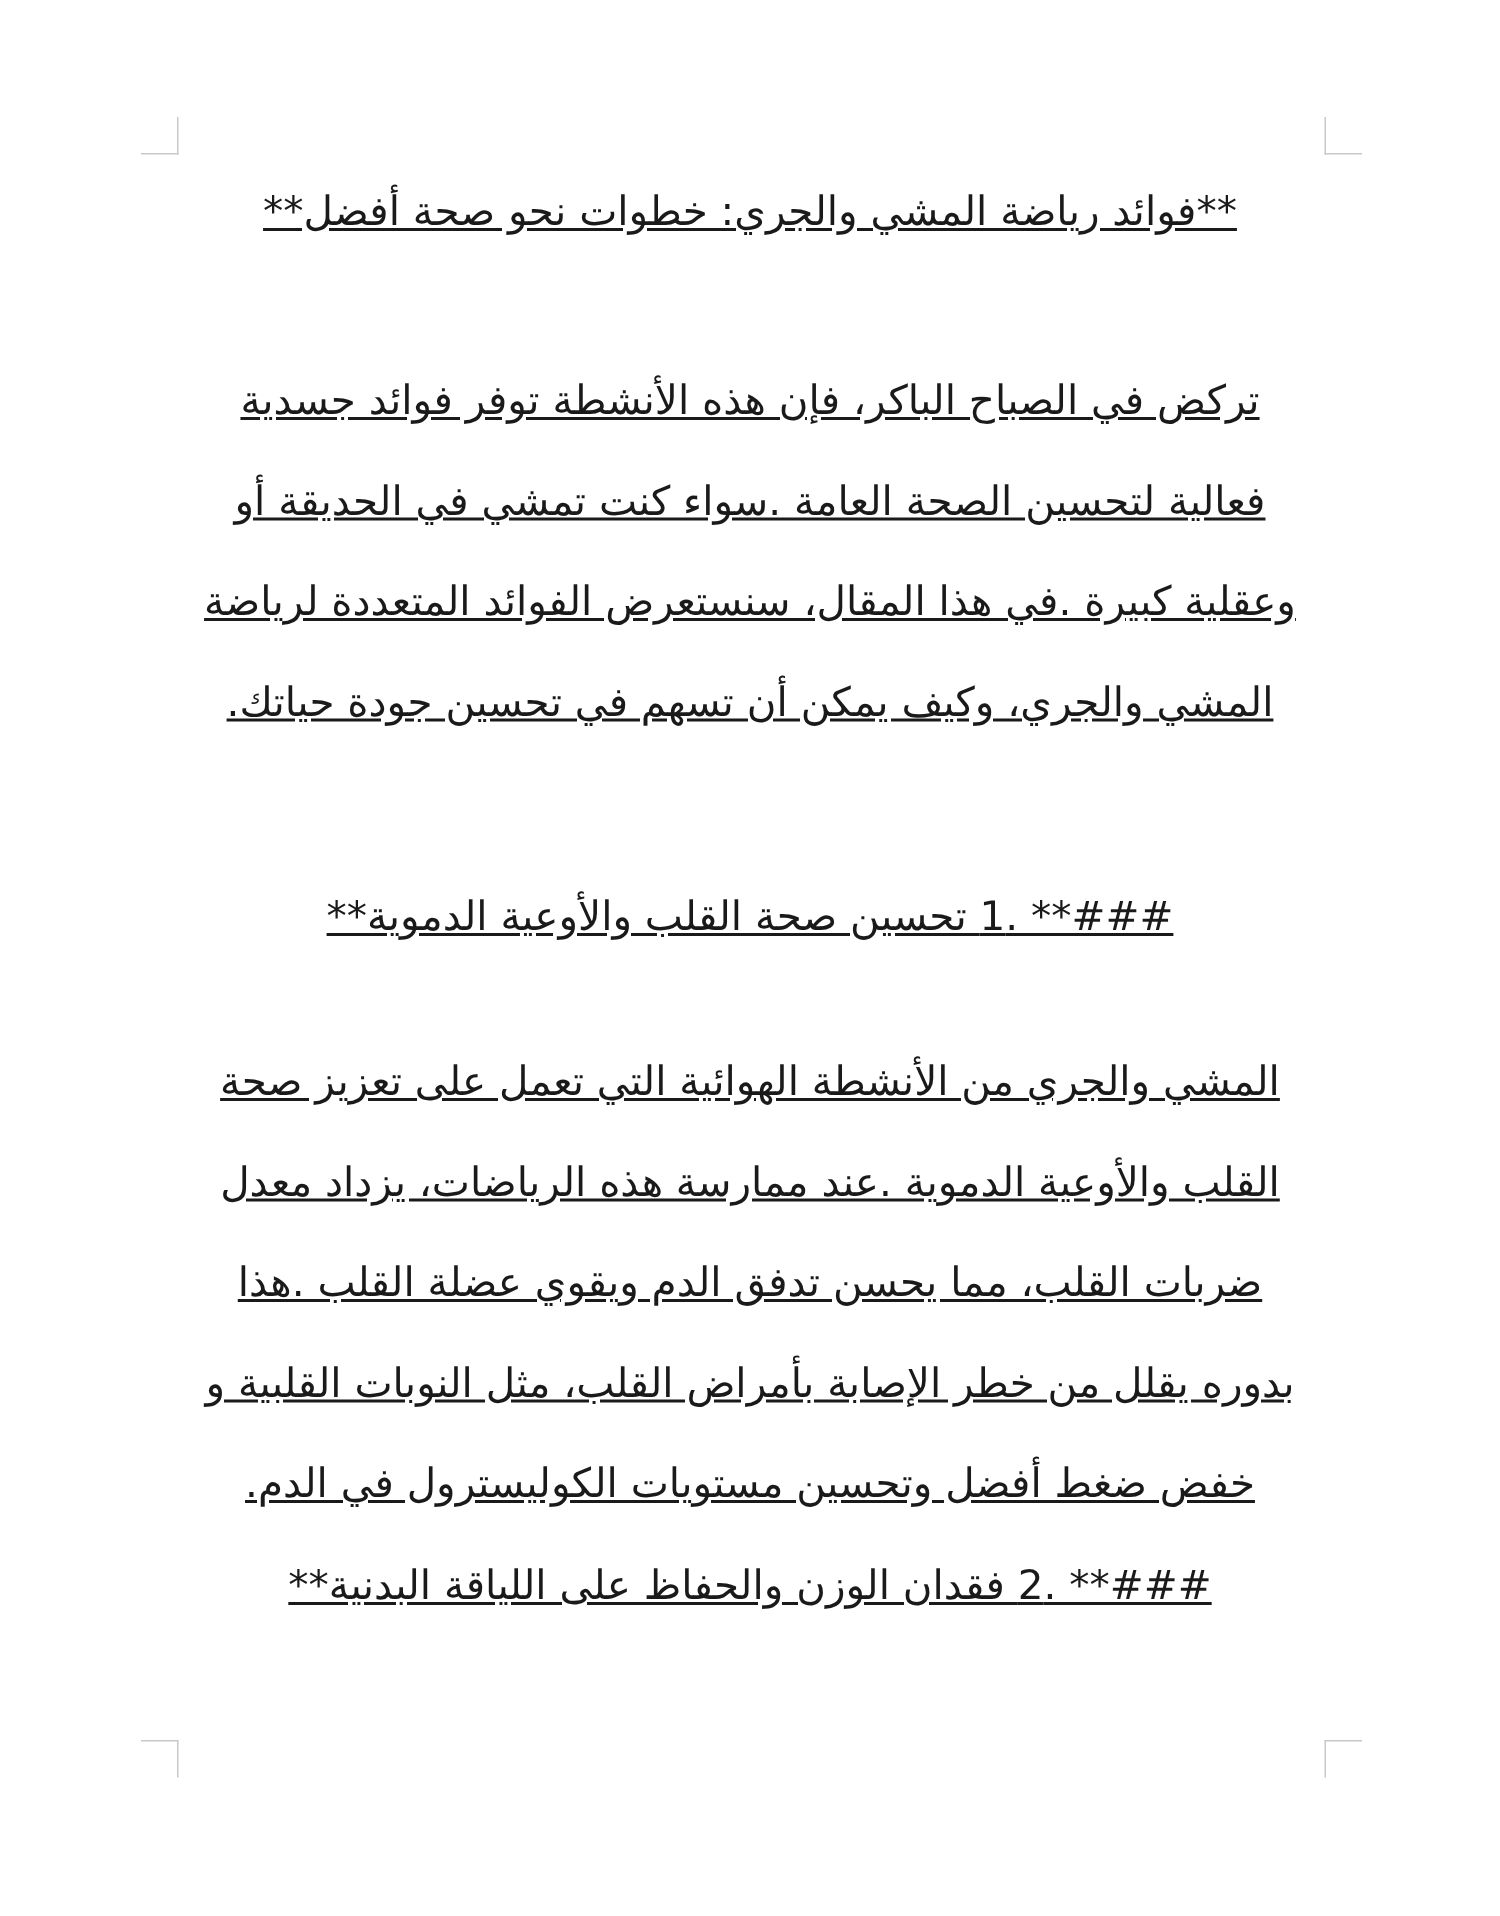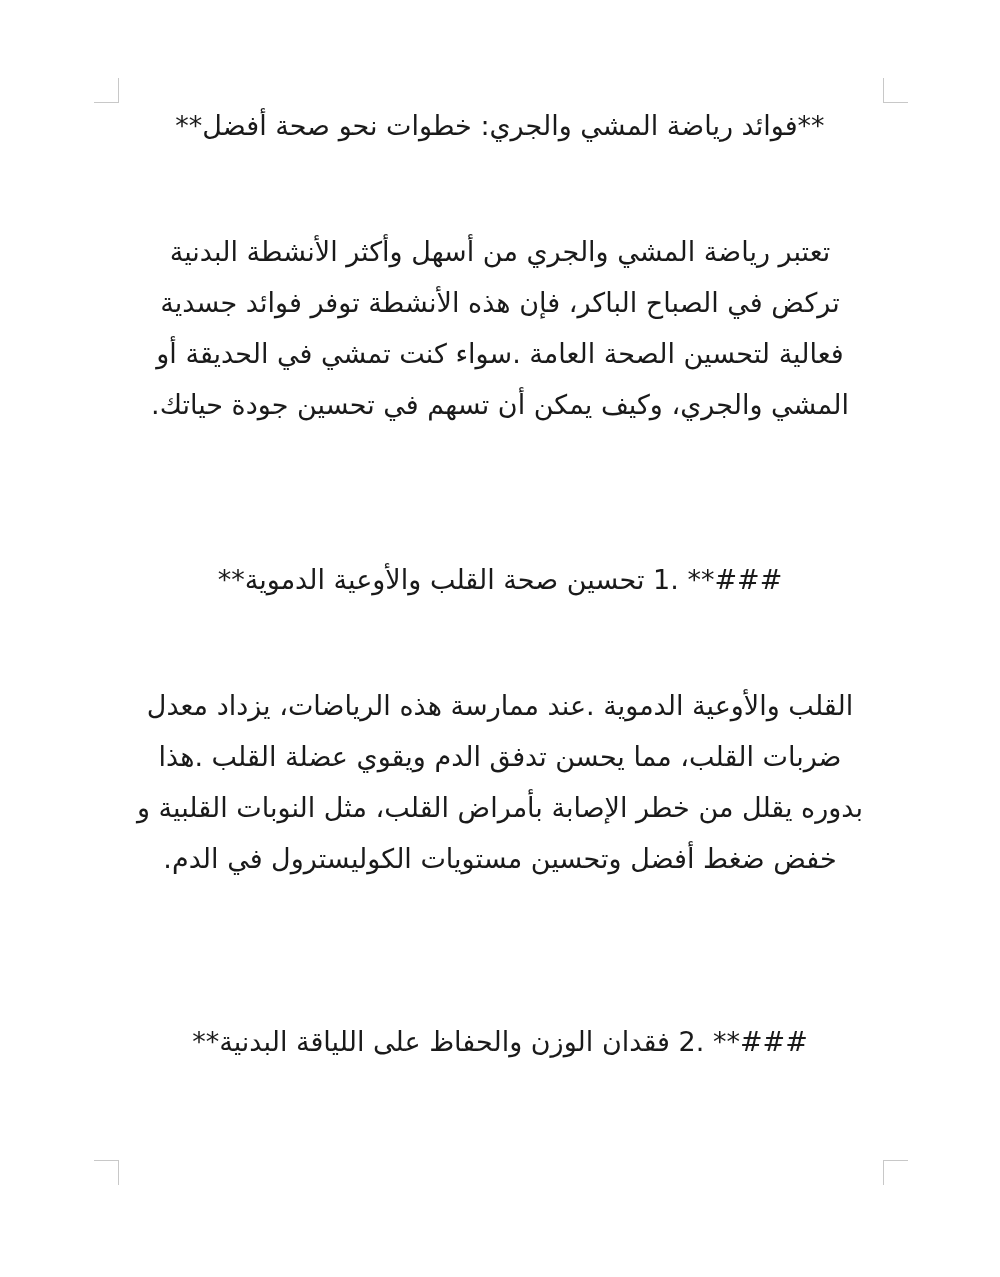--- a/index.html
+++ b/index.html
@@ -5,53 +5,54 @@
     html, body { margin: 0; padding: 0; background: #ffffff; }
     body { width: 1000px; height: 1277px; position: relative; overflow: hidden;
            font-family: "DejaVu Sans", sans-serif; color: #1a1a1a; }
     .corner { position: absolute; width: 24px; height: 24px; border-color: #c8c8c8; border-style: solid; border-width: 0; }
     .corner.tl { left: 94px; top: 78px; border-right-width: 1.5px; border-bottom-width: 1.5px; }
     .corner.tr { left: 883px; top: 78px; border-left-width: 1.5px; border-bottom-width: 1.5px; }
     .corner.bl { left: 94px; top: 1160px; border-right-width: 1.5px; border-top-width: 1.5px; }
     .corner.br { left: 883px; top: 1160px; border-left-width: 1.5px; border-top-width: 1.5px; }
     .page { position: absolute; left: 118px; width: 764px; direction: rtl; text-align: center; }
     .block { position: absolute; left: 0; width: 764px; direction: rtl; text-align: center; font-size: 27px; }
-    .block p { margin: 0; line-height: 51px; white-space: nowrap; }
+    .block p { margin: 16px; line-height: 51px; white-space: nowrap; text-decoration: underline; }
     .title { top: 104px; }
-    .h1 { top: 558px; }
+    .h1 { top: 574px; }
     .h2 { top: 1020px; }
     .title p, .h1 p, .h2 p { line-height: 44px; }
     .para1 { top: 226px; }
     .para2 { top: 680px; }
   </style>
 </head>
 <body>
 
 <div class="corner tl"></div>
 <div class="corner tr"></div>
 <div class="corner bl"></div>
 <div class="corner br"></div>
 
 <div class="page">
   <div class="block title">
     <p>**فوائد رياضة المشي والجري: خطوات نحو صحة أفضل**</p>
   </div>
 
   <div class="block para1">
-    <p>تعتبر رياضة المشي والجري من أسهل وأكثر الأنشطة البدنية</p>
     <p>تركض في الصباح الباكر، فإن هذه الأنشطة توفر فوائد جسدية</p>
     <p>فعالية لتحسين الصحة العامة .سواء كنت تمشي في الحديقة أو</p>
+    <p>وعقلية كبيرة .في هذا المقال، سنستعرض الفوائد المتعددة لرياضة</p>
     <p>المشي والجري، وكيف يمكن أن تسهم في تحسين جودة حياتك.</p>
   </div>
 
   <div class="block h1">
     <p>###** .1 تحسين صحة القلب والأوعية الدموية**</p>
   </div>
 
   <div class="block para2">
+    <p>المشي والجري من الأنشطة الهوائية التي تعمل على تعزيز صحة</p>
     <p>القلب والأوعية الدموية .عند ممارسة هذه الرياضات، يزداد معدل</p>
     <p>ضربات القلب، مما يحسن تدفق الدم ويقوي عضلة القلب .هذا</p>
     <p>بدوره يقلل من خطر الإصابة بأمراض القلب، مثل النوبات القلبية و</p>
     <p>خفض ضغط أفضل وتحسين مستويات الكوليسترول في الدم.</p>
   </div>
 
   <div class="block h2">
     <p>###** .2 فقدان الوزن والحفاظ على اللياقة البدنية**</p>
   </div>
 </div>

